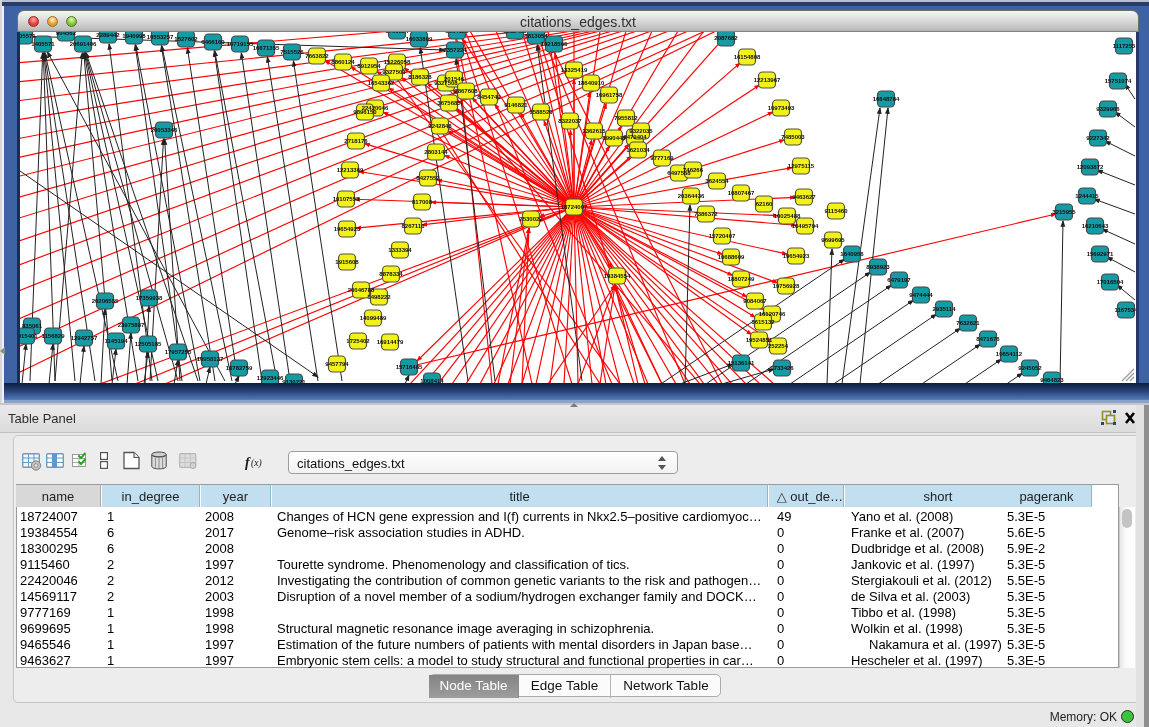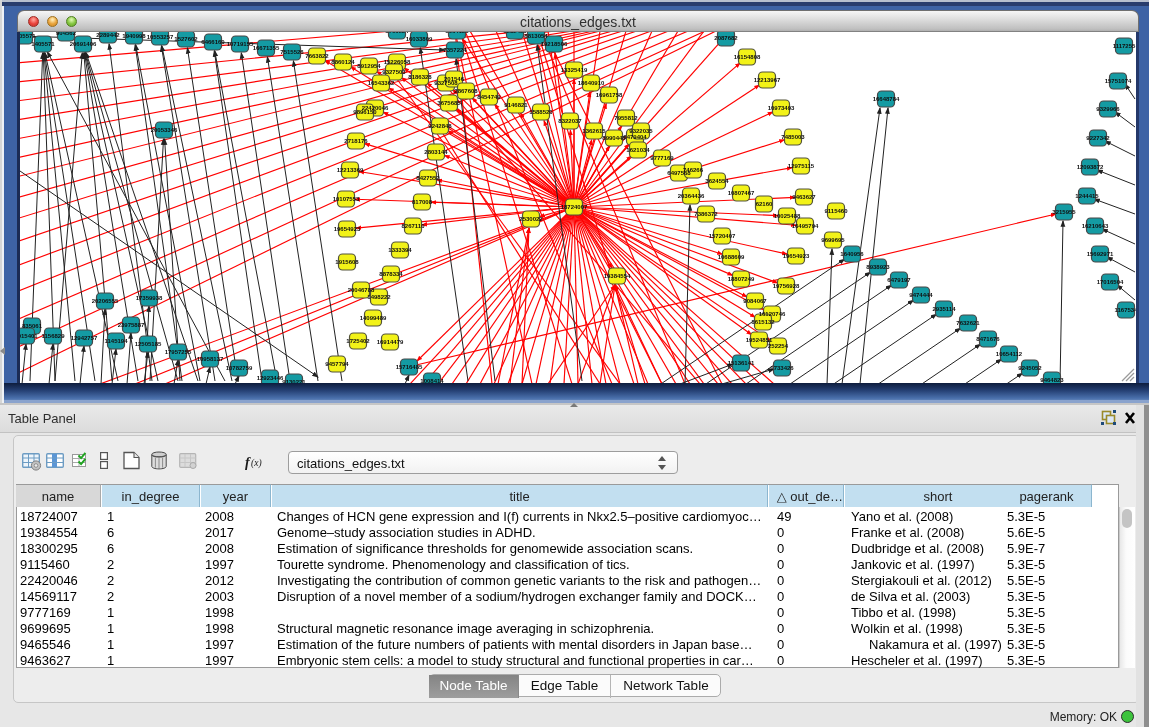--- a/index.html
+++ b/index.html
@@ -643,33 +643,32 @@
     <span style="left:205px">2008</span>
 <span style="left:277px">Changes of HCN gene expression and I(f) currents in Nkx2.5–positive cardiomyoc…</span>
     <span style="left:777px">49</span>
     <span style="left:851px">Yano et al. (2008)</span>
 <span style="left:1007px">5.3E-5</span>
   </div>
 <div class="row" style="top:525px">
 <span style="left:20px">19384554</span>
     <span style="left:107px">6</span>
     <span style="left:205px">2017</span>
-<span style="left:277px">Genome–study association studies in ADHD.</span>
-    <span style="left:777px">0</span>
-    <span style="left:851px">Franke et al. (2008)</span>
+<span style="left:277px">Genome–risk association studies in ADHD.</span>
+    <span style="left:777px">0</span>
+    <span style="left:851px">Franke et al. (2007)</span>
 <span style="left:1007px">5.6E-5</span>
   </div>
 <div class="row" style="top:541px">
 <span style="left:20px">18300295</span>
     <span style="left:107px">6</span>
     <span style="left:205px">2008</span>
-<span style="left:277px">Estimation of significance thresholds for genomewide association scans.</span>
     <span style="left:777px">0</span>
     <span style="left:851px">Dudbridge et al. (2008)</span>
-<span style="left:1007px">5.9E-7</span>
+<span style="left:1007px">5.9E-2</span>
   </div>
 <div class="row" style="top:557px">
 <span style="left:20px">9115460</span>
     <span style="left:107px">2</span>
     <span style="left:205px">1997</span>
 <span style="left:277px">Tourette syndrome. Phenomenology and classification of tics.</span>
     <span style="left:777px">0</span>
     <span style="left:851px">Jankovic et al. (1997)</span>
 <span style="left:1007px">5.3E-5</span>
   </div>

